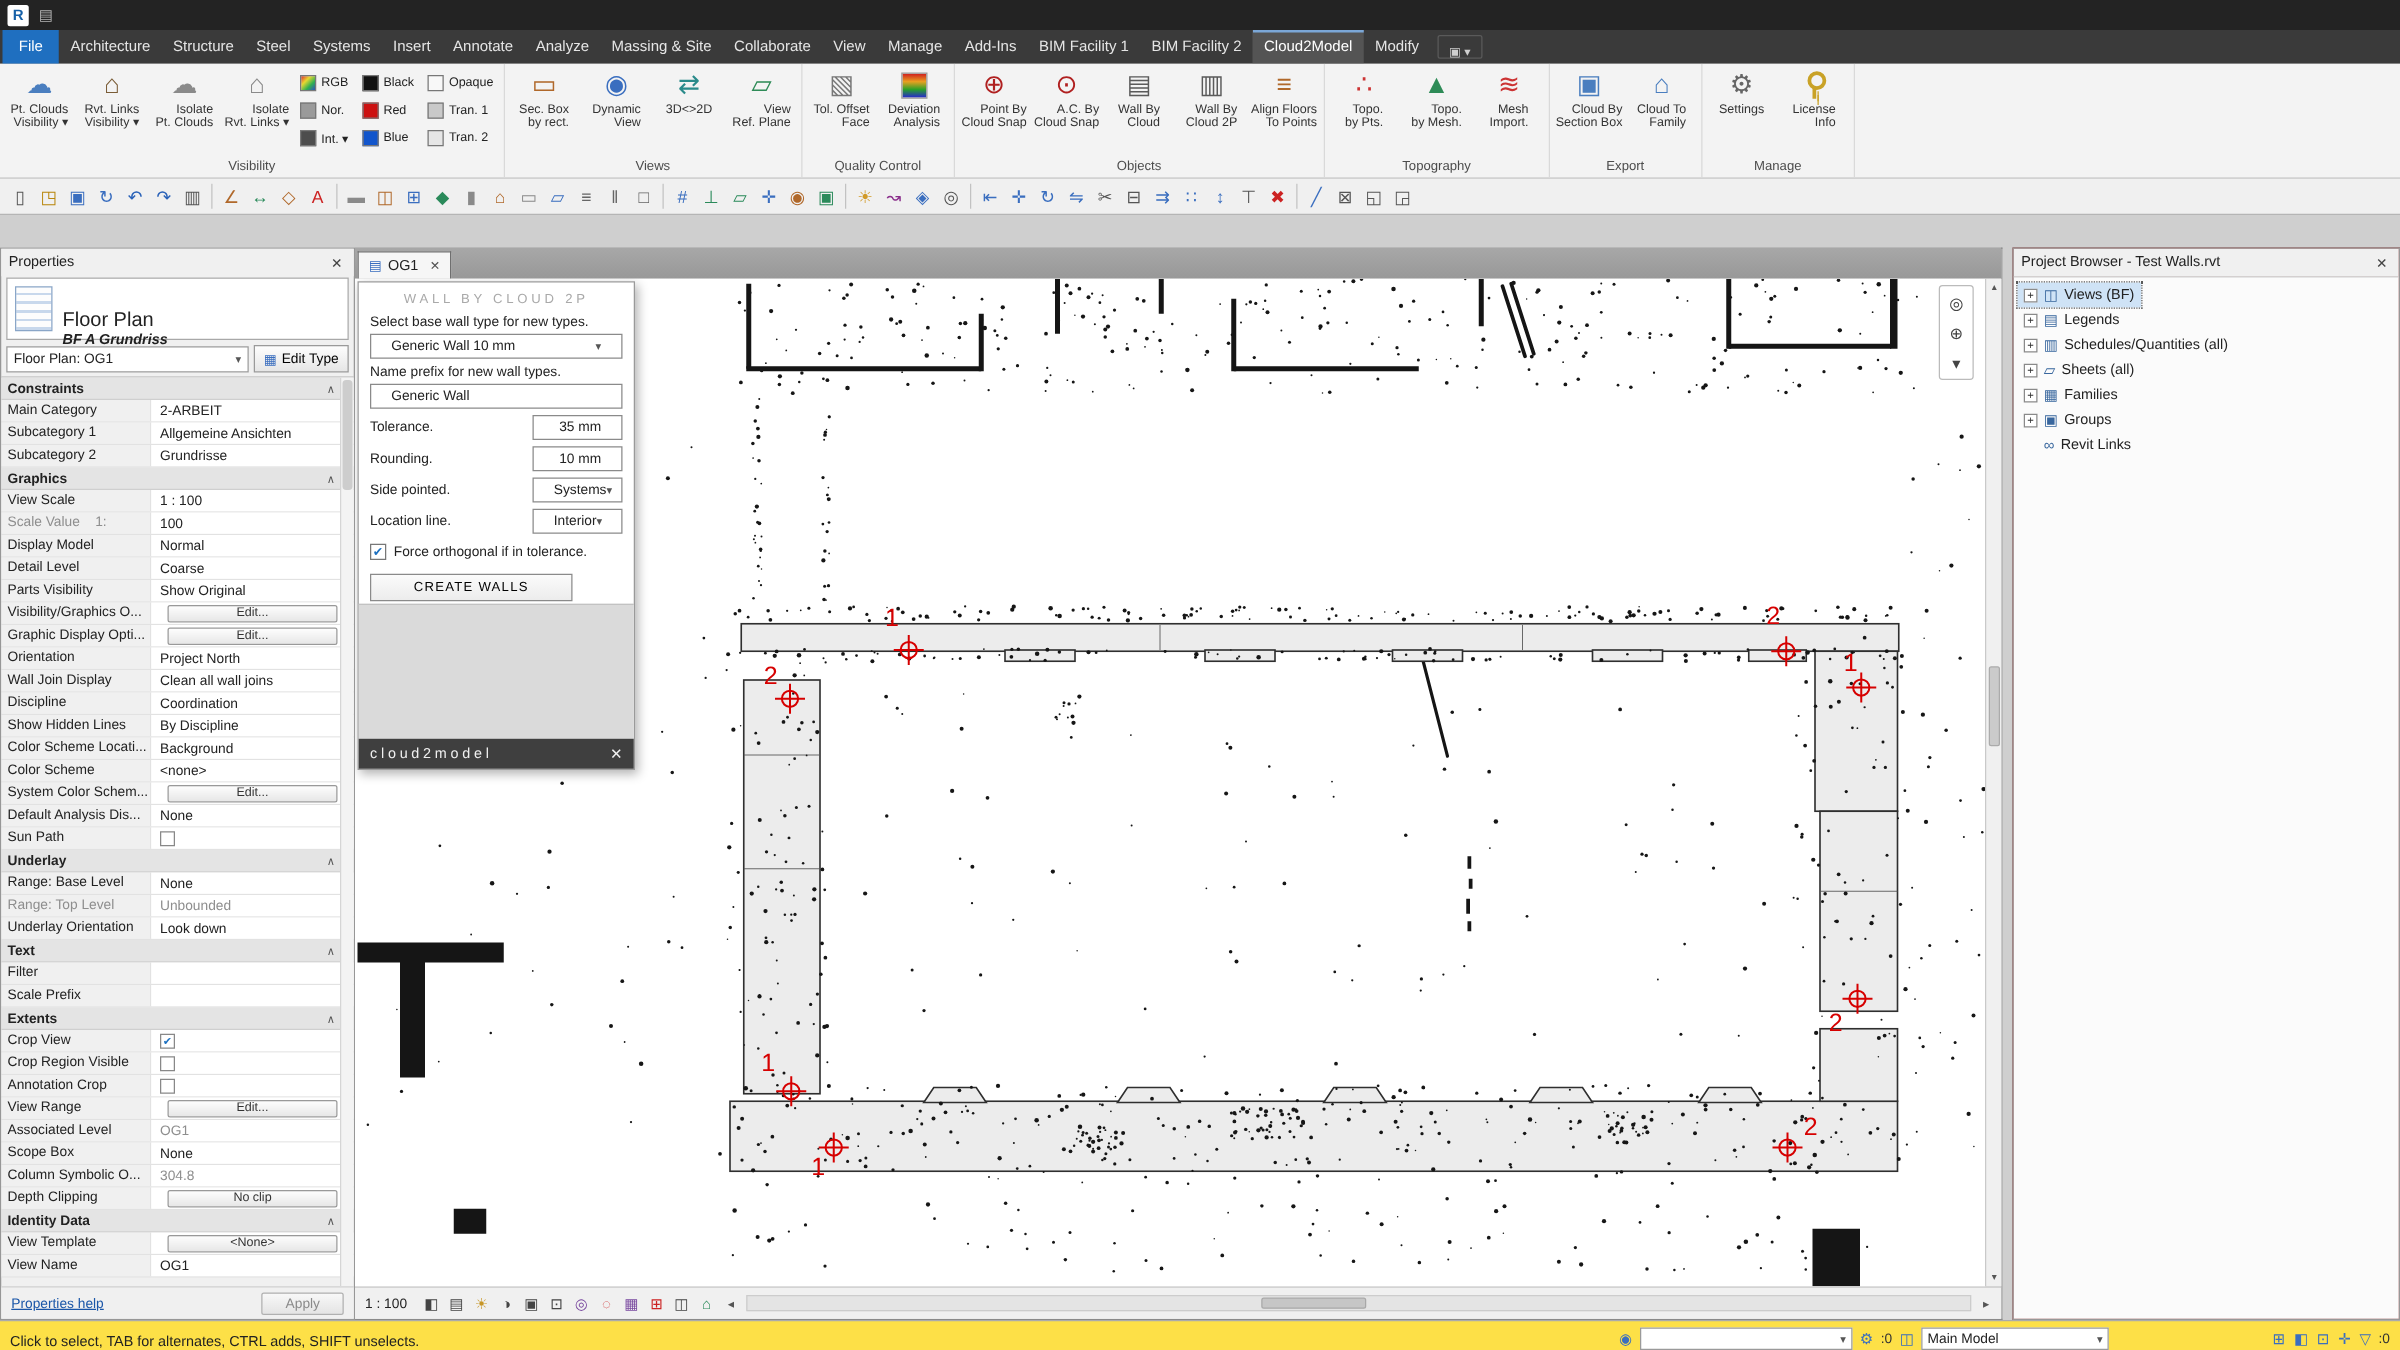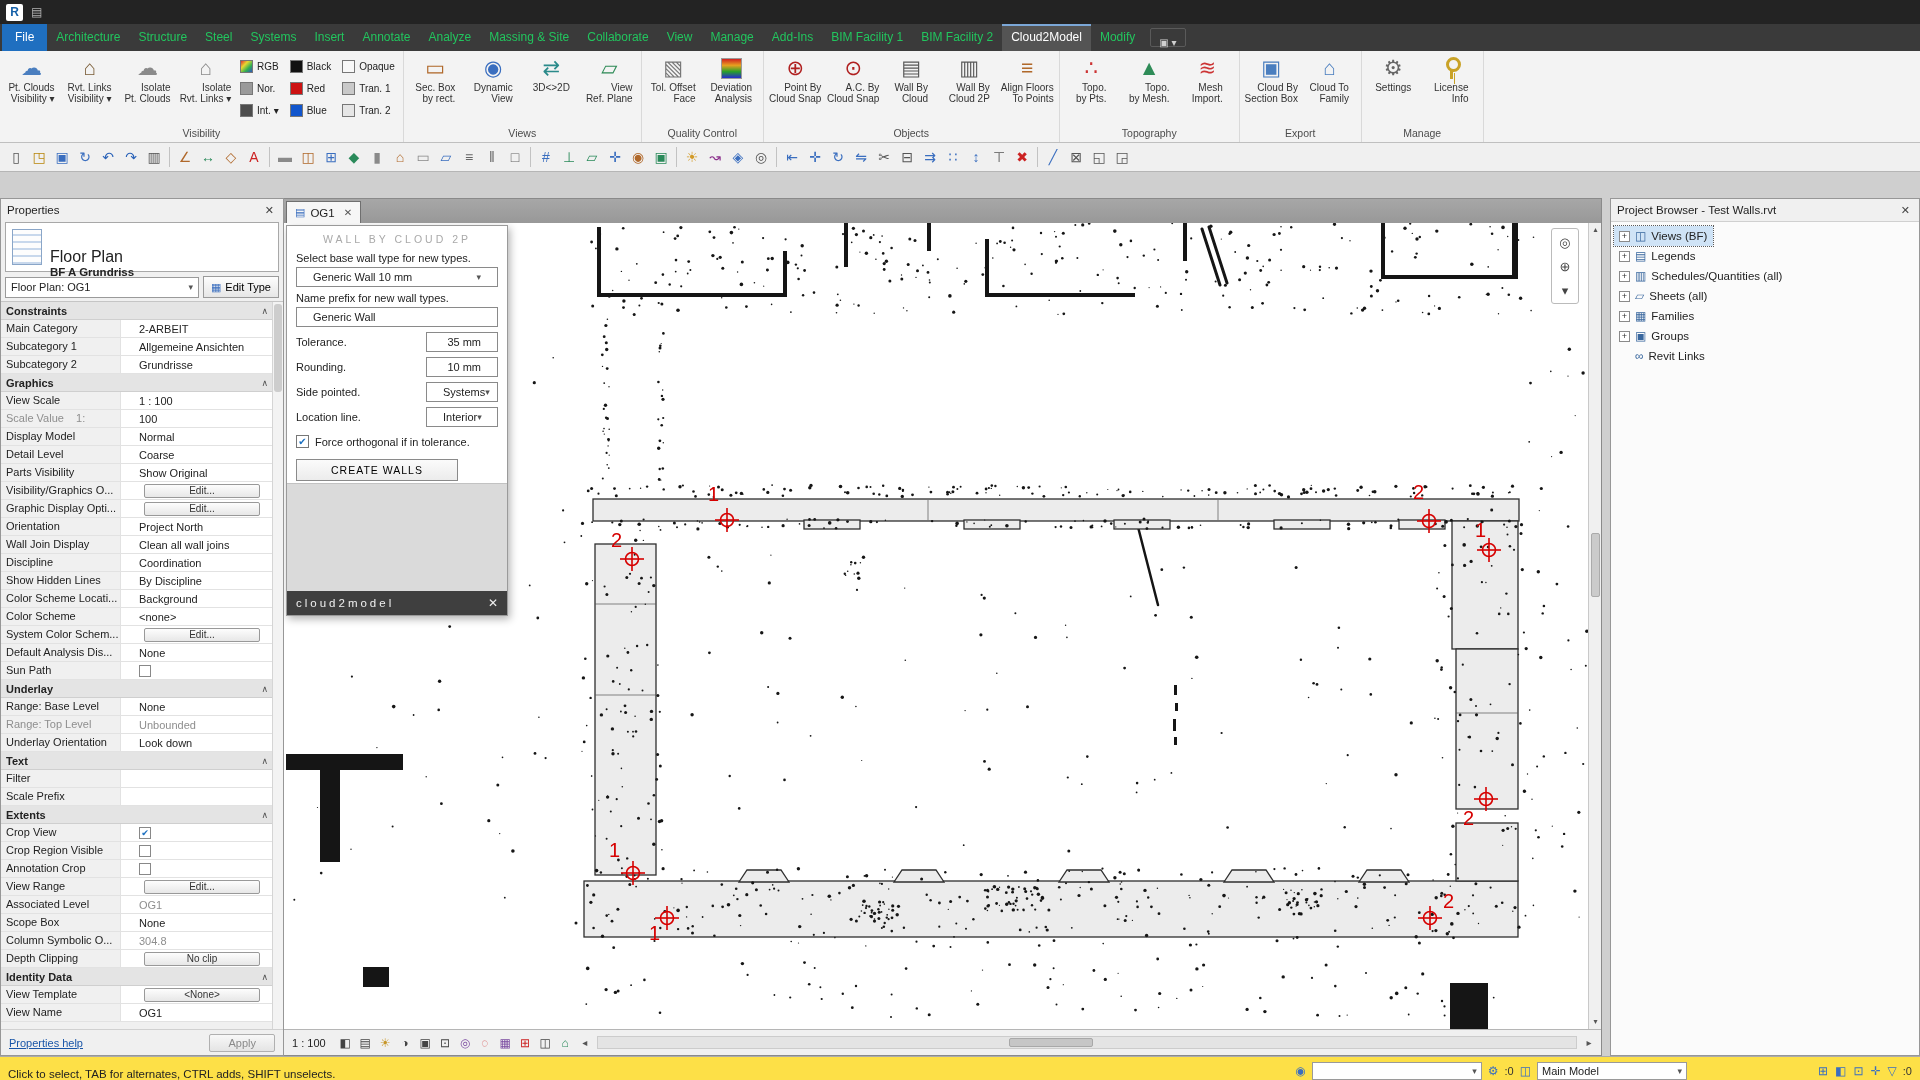--- a/index.html
+++ b/index.html
@@ -7,21 +7,21 @@
   body{font-family:"Liberation Sans",sans-serif;font-size:11px;color:#222;background:#cfcfcf;-webkit-user-select:none;user-select:none;}
   .app{position:relative;width:1920px;height:1080px;display:flex;flex-direction:column;background:#cfcfcf;}
 
   
   .titlebar{height:24px;background:#232323;display:flex;align-items:center;gap:8px;padding:0 6px;flex:none;}
   .logo{width:17px;height:17px;background:#fff;border-radius:2px;display:flex;align-items:center;justify-content:center;font-weight:bold;font-size:12px;color:#1761a8;}
   .tb-ic{color:#b5b5b5;font-size:12px;}
 
   
   .tabrow{height:27px;background:#3a3a3a;display:flex;align-items:stretch;padding-left:2px;flex:none;}
-  .tab{padding:0 9px;color:#22c55e;font-size:12px;line-height:27px;white-space:nowrap;}
+  .tab{padding:0 9px;color:#e5e5e5;font-size:12px;line-height:27px;white-space:nowrap;}
   .tab.file{background:#1f6fc0;color:#fff;padding:0 13px;}
   .tab.active{background:#545454;color:#fff;box-shadow:inset 0 2px 0 #7ba7d7;}
   .tab-more{color:#cfcfcf;font-size:10px;line-height:27px;padding:0 8px;border:1px solid #5a5a5a;margin:4px 0 4px 6px;border-radius:2px;}
 
   
   .ribbon{height:92px;background:#f3f3f3;border-bottom:1px solid #bfbfbf;display:flex;flex:none;overflow:hidden;}
   .rgroup{display:flex;flex-direction:column;border-right:1px solid #d9d9d9;flex:none;}
   .rgroup-buttons{flex:1;display:flex;align-items:flex-start;padding:2px 3px 0 3px;gap:1px;}
   .rgroup-label{height:17px;text-align:center;font-size:10.5px;color:#4c4c4c;line-height:16px;padding:0 6px;}
   .rbtn{width:57px;height:70px;display:flex;flex-direction:column;align-items:center;padding-top:2px;border-radius:2px;}
@@ -43,32 +43,32 @@
   
   .main{flex:1;display:flex;padding-top:26px;background:#cfcfcf;overflow:hidden;}
 
   
   .props{width:284px;flex:none;display:flex;flex-direction:column;background:#f0f0f0;border:1px solid #979797;}
   .panel-header{height:22px;display:flex;align-items:center;padding:0 6px;font-size:11.5px;color:#222;background:#f0f0f0;flex:none;}
   .panel-header .x{margin-left:auto;color:#444;font-size:11px;padding:0 3px;}
   .type-box{height:50px;margin:1px 4px;background:#fff;border:1px solid #a8a8a8;display:flex;align-items:center;gap:8px;padding:0 6px;flex:none;}
   .type-ic{width:30px;height:36px;background:#fdfdfd;border:1px solid #8aa6c8;background-image:repeating-linear-gradient(0deg,#c8d8ec 0 2px,transparent 2px 7px);}
   .type-text div:first-child{font-size:16px;margin-top:31px;}
-  .type-text div:last-child{font-size:11.5px;font-weight:bold;}
+  .type-text div:last-child{font-size:11.5px;font-weight:bold;font-style:italic;}
   .sel-row{height:28px;display:flex;align-items:center;gap:4px;padding:0 4px;flex:none;}
   .view-combo{flex:1;height:21px;background:#fff;border:1px solid #9a9a9a;display:flex;align-items:center;padding:0 5px;font-size:11px;}
   .view-combo .dd{margin-left:auto;color:#555;font-size:9px;}
   .edit-type{height:22px;border:1px solid #9a9a9a;background:linear-gradient(#fdfdfd,#e6e6e6);display:flex;align-items:center;gap:4px;padding:0 7px;font-size:11px;font-family:inherit;}
   .et-ic{color:#3a6ebf;font-size:11px;}
   .pgrid{position:relative;flex:1;overflow:hidden;border-top:1px solid #c5c5c5;}
   .psec{display:flex;align-items:center;height:18px;background:#e4e4e4;border-bottom:1px solid #cfcfcf;font-weight:bold;font-size:11px;padding:0 5px;}
   .psec .chev{margin-left:auto;color:#555;font-weight:normal;font-size:9px;padding-right:10px;}
   .prow{display:flex;height:18px;border-bottom:1px solid #e2e2e2;}
   .plabel{width:120px;padding:2px 5px;font-size:11px;background:#f0f0f0;border-right:1px solid #e2e2e2;white-space:pre;overflow:hidden;flex:none;}
-  .pvalue{flex:1;background:#fff;padding:2px 18px;font-size:11px;white-space:nowrap;overflow:hidden;display:flex;align-items:center;}
+  .pvalue{flex:1;background:#fff;padding:2px 7px;font-size:11px;white-space:nowrap;overflow:hidden;display:flex;align-items:center;}
   .pvalue.center{justify-content:center;}
   .muted{color:#8e8e8e;}
   .prop-btn{width:92%;height:14px;font-size:10px;line-height:12px;border:1px solid #999;background:linear-gradient(#fdfdfd,#e7e7e7);border-radius:2px;font-family:inherit;color:#333;}
   .pcheck{width:12px;height:12px;border:1px solid #888;background:#fff;display:inline-flex;align-items:center;justify-content:center;font-size:9px;}
   .pcheck.on{color:#1a6fc0;}
   .grid-scroll{position:absolute;top:0;right:0;bottom:0;width:11px;background:#f3f3f3;border-left:1px solid #d5d5d5;}
   .gthumb{position:absolute;top:2px;left:1px;width:8px;height:88px;background:#cdcdcd;border-radius:3px;}
   .props-bottom{height:26px;display:flex;align-items:center;padding:0 8px;flex:none;background:#f0f0f0;border-top:1px solid #d0d0d0;}
   .phelp{color:#1a56a8;text-decoration:underline;font-size:11px;}
   .apply-btn{margin-left:auto;padding:2px 18px;font-size:11px;color:#8a8a8a;border:1px solid #b0b0b0;background:linear-gradient(#f8f8f8,#e4e4e4);border-radius:2px;font-family:inherit;text-align:right;}

